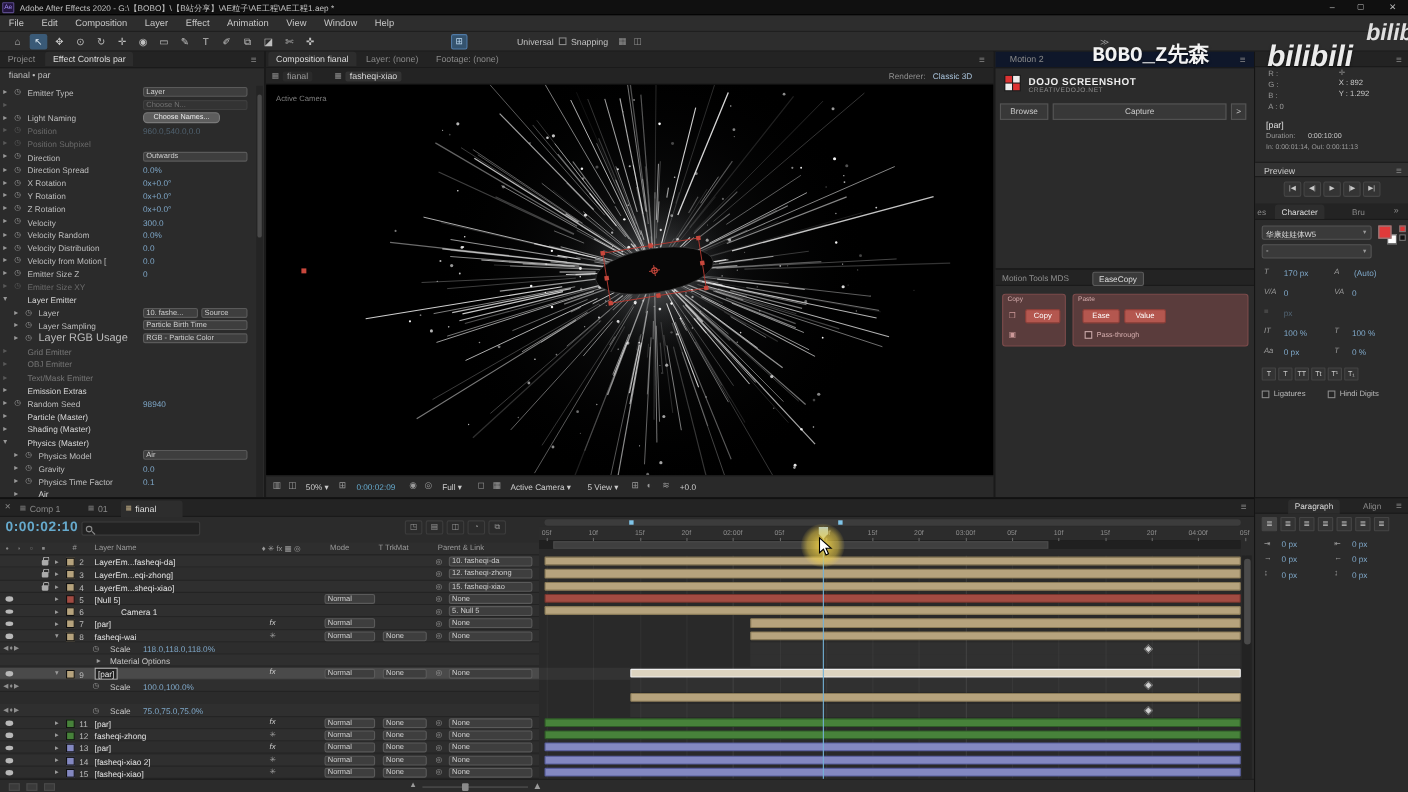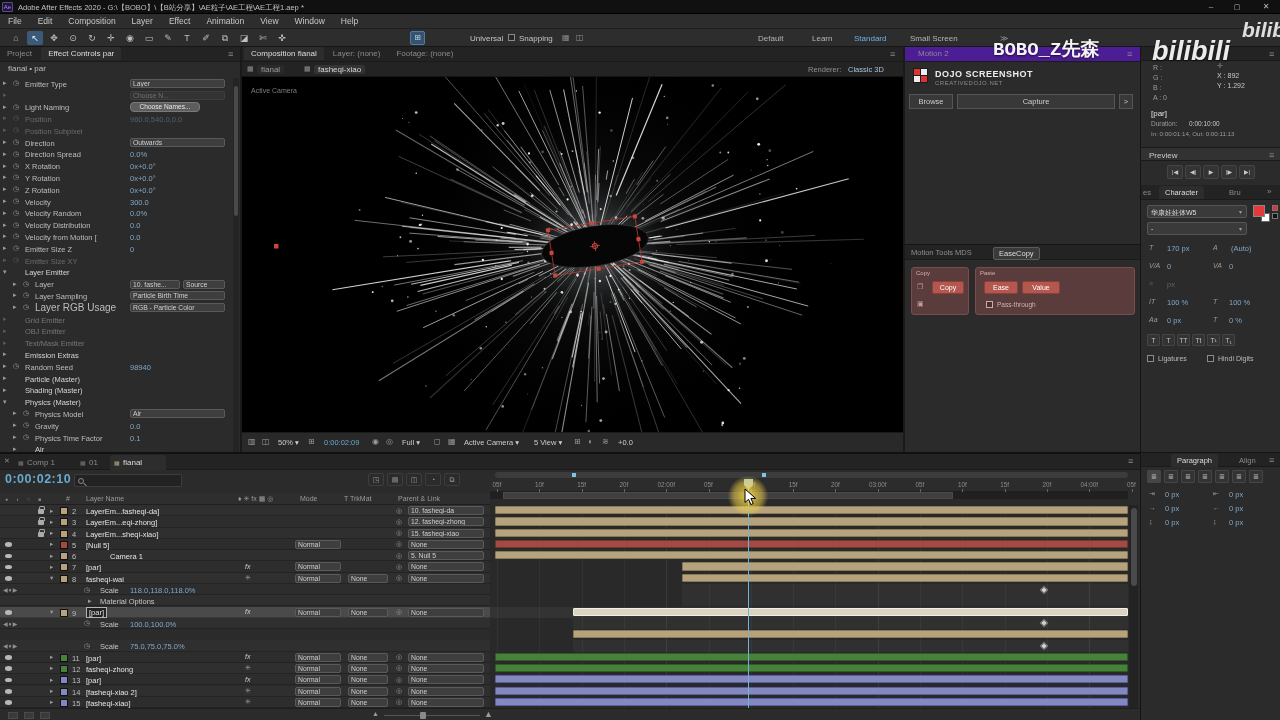--- a/index.html
+++ b/index.html
@@ -27,26 +27,20 @@
   </div>
 
   <div id="menubar" style="left:0;top:14px;width:1280px;height:15px;background:#2d2d2d;border-bottom:1px solid #1f1f1f;"><div style="position: relative; display: inline-block; padding: 0px 8px; line-height: 14px; font-size: 8.5px; color: rgb(200, 200, 200);">File</div><div style="position: relative; display: inline-block; padding: 0px 8px; line-height: 14px; font-size: 8.5px; color: rgb(200, 200, 200);">Edit</div><div style="position: relative; display: inline-block; padding: 0px 8px; line-height: 14px; font-size: 8.5px; color: rgb(200, 200, 200);">Composition</div><div style="position: relative; display: inline-block; padding: 0px 8px; line-height: 14px; font-size: 8.5px; color: rgb(200, 200, 200);">Layer</div><div style="position: relative; display: inline-block; padding: 0px 8px; line-height: 14px; font-size: 8.5px; color: rgb(200, 200, 200);">Effect</div><div style="position: relative; display: inline-block; padding: 0px 8px; line-height: 14px; font-size: 8.5px; color: rgb(200, 200, 200);">Animation</div><div style="position: relative; display: inline-block; padding: 0px 8px; line-height: 14px; font-size: 8.5px; color: rgb(200, 200, 200);">View</div><div style="position: relative; display: inline-block; padding: 0px 8px; line-height: 14px; font-size: 8.5px; color: rgb(200, 200, 200);">Window</div><div style="position: relative; display: inline-block; padding: 0px 8px; line-height: 14px; font-size: 8.5px; color: rgb(200, 200, 200);">Help</div></div>
 
   <div id="toolbar" style="left:0;top:29px;width:1280px;height:18px;background:#2d2d2d;border-bottom:1px solid #161616;">
     <div style="left:470px;top:5px;font-size:8px;color:#c4c4c4;">Universal</div>
     <div style="left:508px;top:5px;width:7px;height:7px;border:1px solid #8a8a8a;background:#262626;"></div>
     <div style="left:519px;top:5px;font-size:8px;color:#c4c4c4;">Snapping</div>
     <div style="left:562px;top:4px;font-size:8px;color:#8f8f8f;">▦</div>
     <div style="left:576px;top:4px;font-size:8px;color:#8f8f8f;">◫</div>
-    <div id="workspaces" style="left:750px;top:0;width:280px;height:18px;">
-        <div style="left: 8px; top: 5px; font-size: 8px; color: rgb(181, 181, 181); position: absolute;">Default</div>
-        <div style="left: 62px; top: 5px; font-size: 8px; color: rgb(181, 181, 181); position: absolute;">Learn</div>
-        <div style="left: 104px; top: 5px; font-size: 8px; color: rgb(109, 177, 232); position: absolute;">Standard</div>
-        <div style="left: 160px; top: 5px; font-size: 8px; color: rgb(181, 181, 181); position: absolute;">Small Screen</div>
-      </div>
     <div style="left:1000px;top:5px;font-size:8px;color:#9a9a9a;">≫</div>
   <div style="left: 8px; top: 2px; width: 16px; height: 14px; text-align: center; line-height: 14px; font-size: 9px; color: rgb(191, 191, 191); position: absolute;">⌂</div>
       <div style="left: 27px; top: 2px; width: 16px; height: 14px; text-align: center; line-height: 14px; font-size: 9px; background: rgb(58, 90, 119); border-radius: 2px; color: rgb(232, 242, 250); position: absolute;">↖</div>
       <div style="left: 46px; top: 2px; width: 16px; height: 14px; text-align: center; line-height: 14px; font-size: 9px; color: rgb(191, 191, 191); position: absolute;">✥</div>
       <div style="left: 65px; top: 2px; width: 16px; height: 14px; text-align: center; line-height: 14px; font-size: 9px; color: rgb(191, 191, 191); position: absolute;">⊙</div>
       <div style="left: 84px; top: 2px; width: 16px; height: 14px; text-align: center; line-height: 14px; font-size: 9px; color: rgb(191, 191, 191); position: absolute;">↻</div>
       <div style="left: 103px; top: 2px; width: 16px; height: 14px; text-align: center; line-height: 14px; font-size: 9px; color: rgb(191, 191, 191); position: absolute;">✛</div>
       <div style="left: 122px; top: 2px; width: 16px; height: 14px; text-align: center; line-height: 14px; font-size: 9px; color: rgb(191, 191, 191); position: absolute;">◉</div>
       <div style="left: 141px; top: 2px; width: 16px; height: 14px; text-align: center; line-height: 14px; font-size: 9px; color: rgb(191, 191, 191); position: absolute;">▭</div>
       <div style="left: 160px; top: 2px; width: 16px; height: 14px; text-align: center; line-height: 14px; font-size: 9px; color: rgb(191, 191, 191); position: absolute;">✎</div>
@@ -695,21 +689,21 @@
         <div style="left: 222px; top: 4.5px; font-size: 7.5px; color: rgb(204, 204, 204); position: absolute;">Active Camera ▾</div>
         <div style="left: 292px; top: 4.5px; font-size: 7.5px; color: rgb(204, 204, 204); position: absolute;">5 View ▾</div>
         <div style="left: 332px; top: 4px; font-size: 8px; color: rgb(154, 154, 154); position: absolute;">⊞</div>
         <div style="left: 346px; top: 4px; font-size: 8px; color: rgb(154, 154, 154); position: absolute;">◐</div>
         <div style="left: 360px; top: 4px; font-size: 8px; color: rgb(154, 154, 154); position: absolute;">≋</div>
         <div style="left: 376px; top: 4.5px; font-size: 7.5px; color: rgb(204, 204, 204); position: absolute;">+0.0</div>
       </div>
   </div>
 
   <div id="midpanel" style="left:905px;top:47px;width:235px;height:405px;background:#2b2b2b;">
-    <div style="left:0;top:0;width:235px;height:15px;background:#4c1d95;border-bottom:1px solid #1a1a1a;">
+    <div style="left:0;top:0;width:235px;height:15px;background:#0f172a;border-bottom:1px solid #1a1a1a;">
       <div class="dimtab rel" style="display:inline-block;margin-left:6px;">Motion 2</div>
       <div style="left:222px;top:2px;color:#8a8a8a;font-size:9px;">≡</div>
     </div>
     <div style="left:8px;top:21px;width:15px;height:15px;background:#1c1c1c;">
       <div style="left:1px;top:1px;width:6px;height:6px;background:#d33;"></div>
       <div style="left:8px;top:1px;width:6px;height:6px;background:#eee;"></div>
       <div style="left:1px;top:8px;width:6px;height:6px;background:#eee;"></div>
       <div style="left:8px;top:8px;width:6px;height:6px;background:#d33;"></div>
     </div>
     <div style="left:30px;top:22px;font-size:9px;font-weight:bold;color:#ededed;letter-spacing:.5px;">DOJO SCREENSHOT</div>

